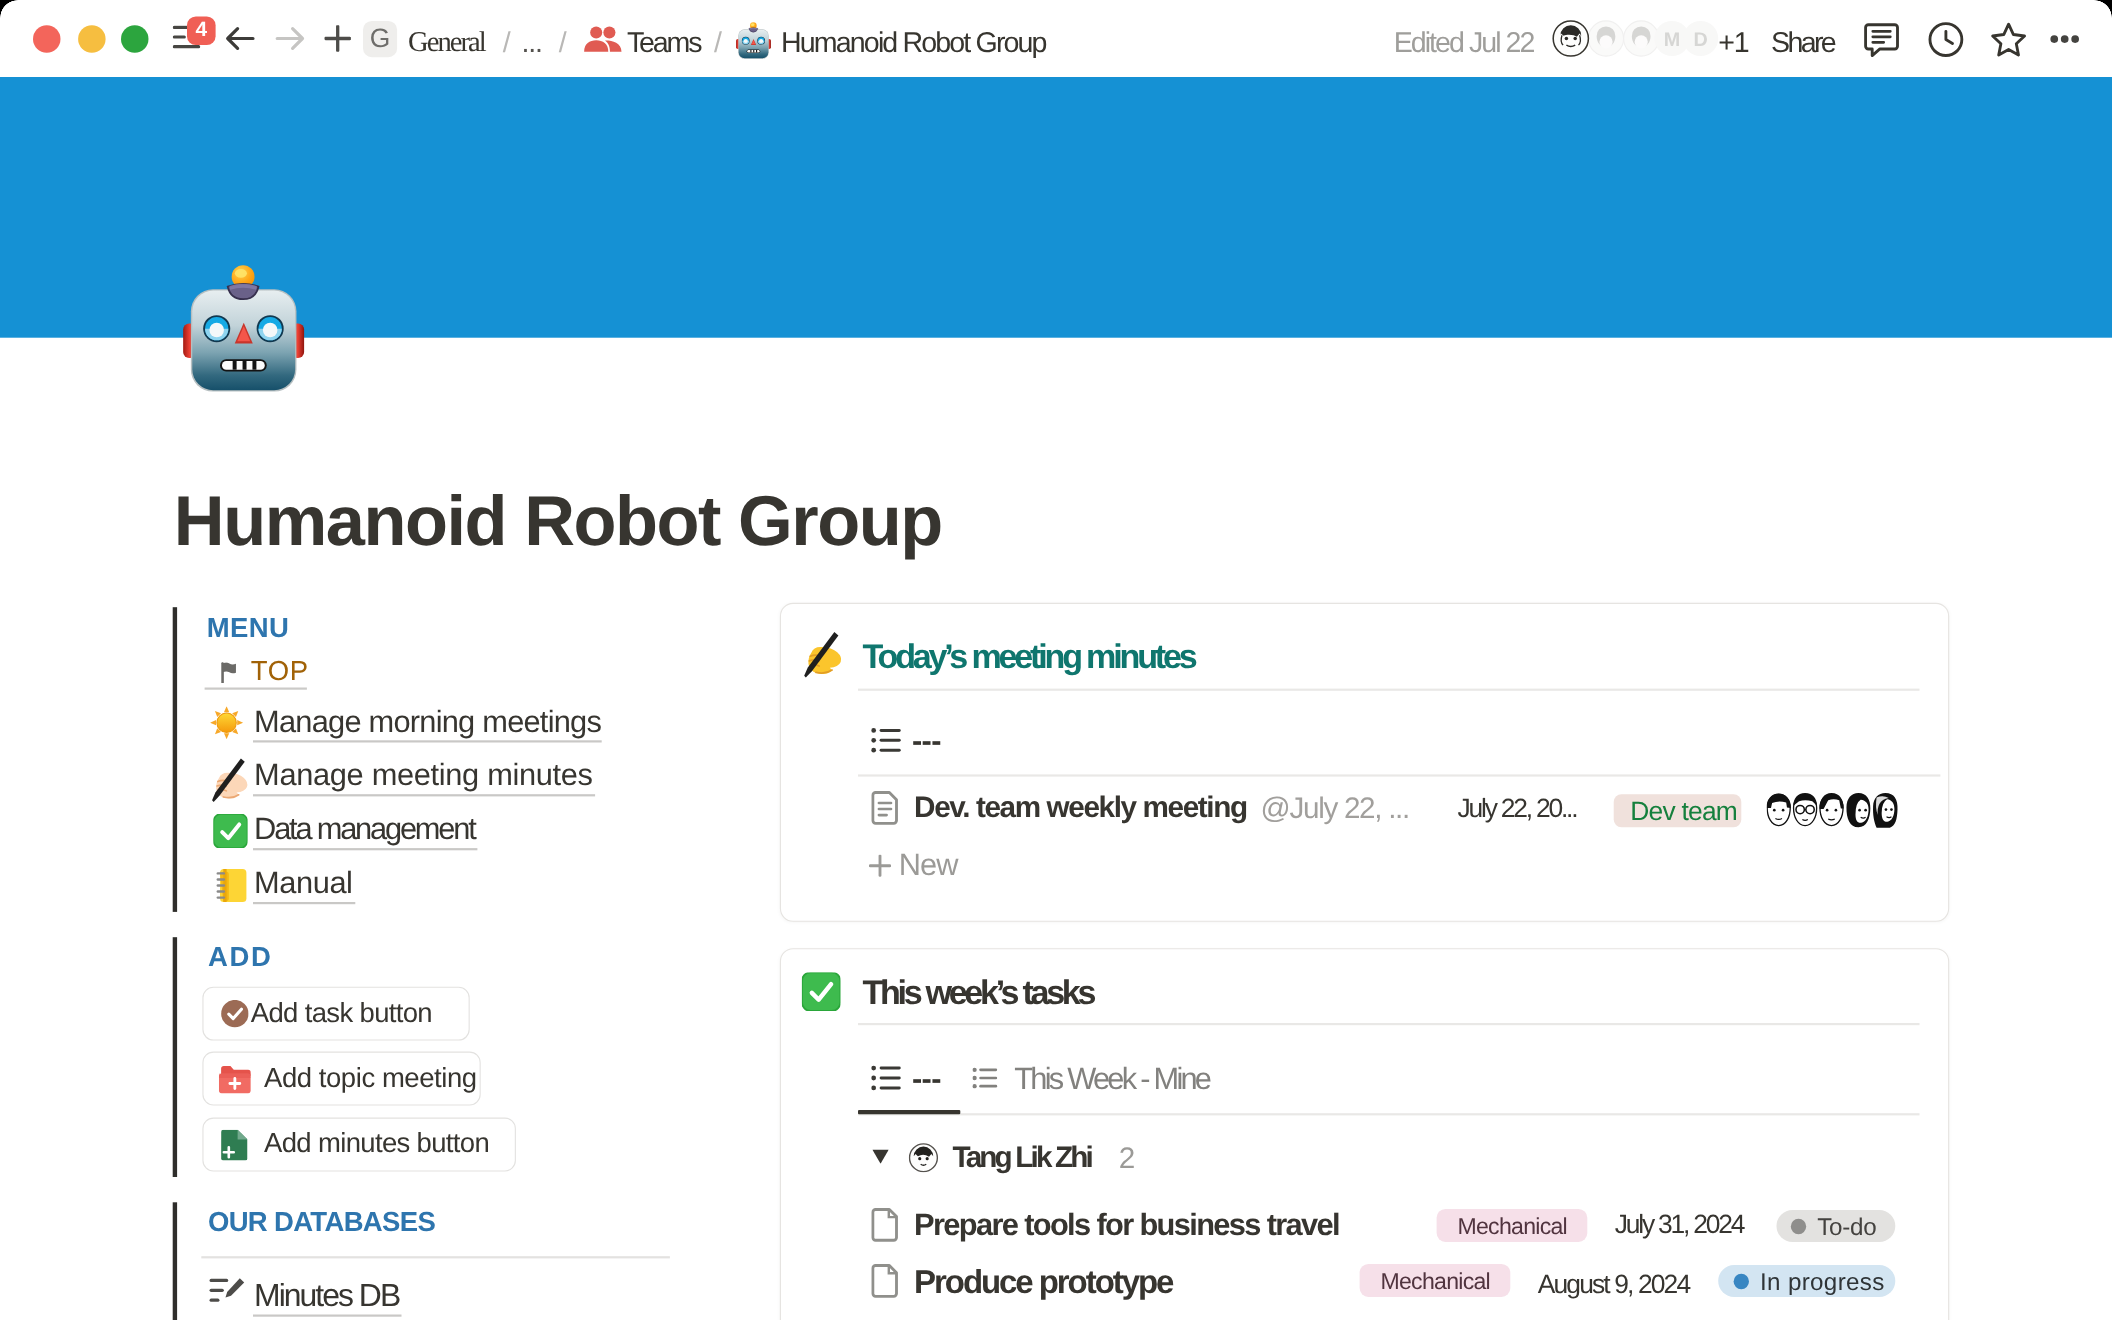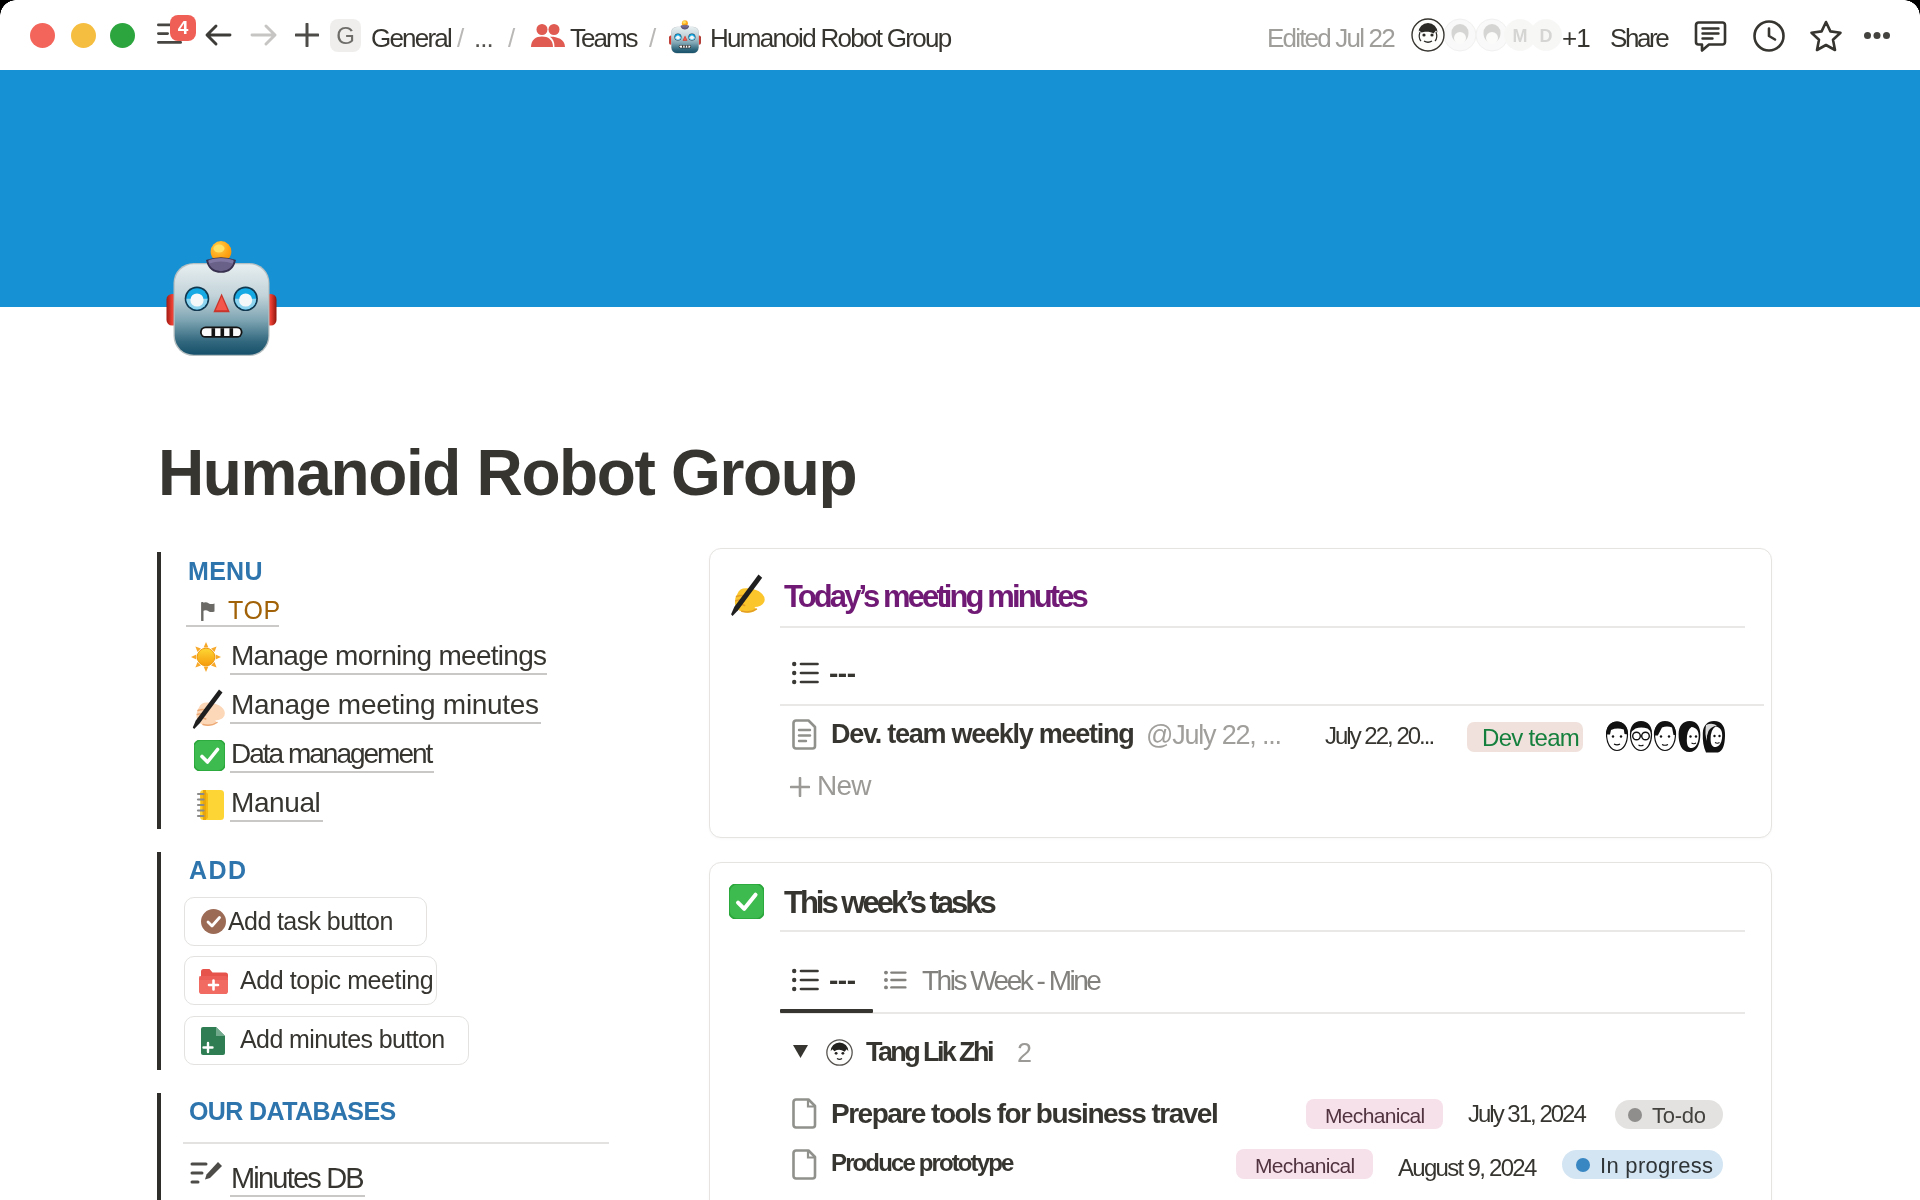--- a/index.html
+++ b/index.html
@@ -92,21 +92,21 @@
 
   <svg class="abs" style="left:250px;top:22px;" width="28" height="26" viewBox="0 0 28 26">
     <path d="M16 4 L25 13 L16 22 M2 13 L24.5 13" stroke="#c6c5c3" stroke-width="2.9" fill="none" stroke-linecap="round" stroke-linejoin="round"></path>
   </svg>
 
   <svg class="abs" style="left:295px;top:23px;" width="24" height="24" viewBox="0 0 24 24">
     <path d="M12 1 L12 23 M1 12 L23 12" stroke="#4d4c49" stroke-width="3" fill="none" stroke-linecap="round"></path>
   </svg>
 
   <div class="abs" style="left:330px;top:19px;width:31px;height:33px;border-radius:8px;background:#efeeec;color:#6e6d6a;font-size:24px;font-weight:500;text-align:center;line-height:33px;">G</div>
-  <div class="txt" style="left:371px;top:25px;font-size:26px;color:#37352f;letter-spacing:-1.8px;">General</div>
+  <div class="txt" style="left:371px;top:25px;font-size:26px;color:#37352f;letter-spacing:-1.8px;font-family:Liberation Serif, serif;">General</div>
   <div class="txt" style="left:457px;top:25px;font-size:26px;color:#b9b8b6;">/</div>
   <div class="txt" style="left:474px;top:25px;font-size:26px;color:#54524e;letter-spacing:-1px;">...</div>
   <div class="txt" style="left:508px;top:25px;font-size:26px;color:#b9b8b6;">/</div>
 
   <svg class="abs" style="left:530px;top:21px;" width="36" height="30" viewBox="0 0 36 30">
     <circle cx="12" cy="8.5" r="5.5" fill="#e05b52"></circle>
     <circle cx="24" cy="8.5" r="5.5" fill="#e05b52"></circle>
     <path d="M1 26 C1 18.5 6 15.5 12 15.5 C18 15.5 23 18.5 23 26 Z" fill="#e05b52"></path>
     <path d="M20 15.8 C25.5 15.5 35 17.5 35 26 L24.5 26 C24.5 21 23 18 20 15.8 Z" fill="#e05b52"></path>
   </svg>
@@ -265,21 +265,21 @@
     </g>
   <path d="M28 2 L32 6 L20 18 L15 19.5 L16.5 14.5 Z" fill="#4d4c49"></path>
 </svg>
 <div class="txt" style="left:231px;top:1164px;font-size:29px;color:#373530;letter-spacing:-1.8px;">Minutes DB</div>
 <div class="abs" style="left:230px;top:1195px;width:135px;height:1.5px;background:#c9c8c6;"></div>
 
 <div class="abs" style="left:709px;top:548px;width:1063px;height:290px;border:1.5px solid #e6e4e1;border-radius:12px;background:#fff;box-shadow:0 1px 3px rgba(0,0,0,0.03);"></div>
 <svg class="abs" style="left:728px;top:573px;" width="38" height="44" viewBox="0 0 36 42">
     <use href="#writehandY"></use>
   </svg>
-<div class="txt" style="left:784px;top:581px;font-size:31px;font-weight:700;color:#701a75;letter-spacing:-2.9px;text-align:center;">Today’s meeting minutes</div>
+<div class="txt" style="left:784px;top:581px;font-size:31px;font-weight:700;color:#0f766e;letter-spacing:-2.9px;text-align:center;">Today’s meeting minutes</div>
 <div class="abs" style="left:780px;top:626px;width:965px;height:1.5px;background:#e9e8e6;"></div>
 
 <svg class="abs" style="left:792px;top:661px;" width="28" height="24" viewBox="0 0 28 24">
   <g fill="#3a3935">
       <circle cx="2.2" cy="3" r="2.2"></circle>
       <circle cx="2.2" cy="12" r="2.2"></circle>
       <circle cx="2.2" cy="21" r="2.2"></circle>
     </g>
   <g stroke="#3a3935" stroke-width="2.7" stroke-linecap="round">
       <path d="M9 3 L25.5 3"></path>
@@ -414,21 +414,21 @@
 <div class="txt" style="left:1325px;top:1105px;font-size:21px;color:#51343f;letter-spacing:-0.67px;">Mechanical</div>
 <div class="txt" style="left:1468px;top:1102px;font-size:24px;color:#373530;letter-spacing:-2px;">July 31, 2024</div>
 <div class="abs" style="left:1615px;top:1100px;width:108px;height:29px;border-radius:15px;background:#e3e2e0;"></div>
 <div class="abs" style="left:1628px;top:1108px;width:14px;height:14px;border-radius:50%;background:#8f8e8c;"></div>
 <div class="txt" style="left:1652px;top:1105px;font-size:22px;color:#44423f;letter-spacing:-0.25px;">To-do</div>
 
 <svg class="abs" style="left:792px;top:1149px;" width="27" height="31" viewBox="0 0 27 31">
   <path d="M4 1.5 L16.5 1.5 L23 8 L23 27 A2.5 2.5 0 0 1 20.5 29.5 L4 29.5 A2.5 2.5 0 0 1 1.5 27 L1.5 4 A2.5 2.5 0 0 1 4 1.5 Z" fill="none" stroke="#90908c" stroke-width="2.6" stroke-linejoin="round"></path>
   <path d="M16 1.5 L16 8.5 L23 8.5" fill="none" stroke="#90908c" stroke-width="2.2"></path>
 </svg>
-<div class="txt" style="left:831px;top:1151px;font-size:24px;font-weight:700;color:#373530;letter-spacing:-1.88px;">Produce prototype</div>
+<div class="txt" style="left:831px;top:1151px;font-size:30px;font-weight:700;color:#373530;letter-spacing:-1.88px;">Produce prototype</div>
 <div class="abs" style="left:1236px;top:1149px;width:137px;height:30px;border-radius:8px;background:#f6e0e9;"></div>
 <div class="txt" style="left:1255px;top:1155px;font-size:21px;color:#51343f;letter-spacing:-0.67px;">Mechanical</div>
 <div class="txt" style="left:1398px;top:1156px;font-size:24px;color:#373530;letter-spacing:-1.7px;">August 9, 2024</div>
 <div class="abs" style="left:1562px;top:1150px;width:161px;height:29px;border-radius:15px;background:#d3e5f2;"></div>
 <div class="abs" style="left:1576px;top:1158px;width:14px;height:14px;border-radius:50%;background:#3886c2;"></div>
 <div class="txt" style="left:1600px;top:1155px;font-size:22px;color:#2f3437;letter-spacing:0.3px;">In progress</div>
 <div class="abs" style="left:0;top:0;width:16px;height:16px;background:radial-gradient(circle at 16px 16px, transparent 15.5px, #000 16px);"></div>
 <div class="abs" style="left:1904px;top:0;width:16px;height:16px;background:radial-gradient(circle at 0 16px, transparent 15.5px, #000 16px);"></div>
 
 </body></html>

